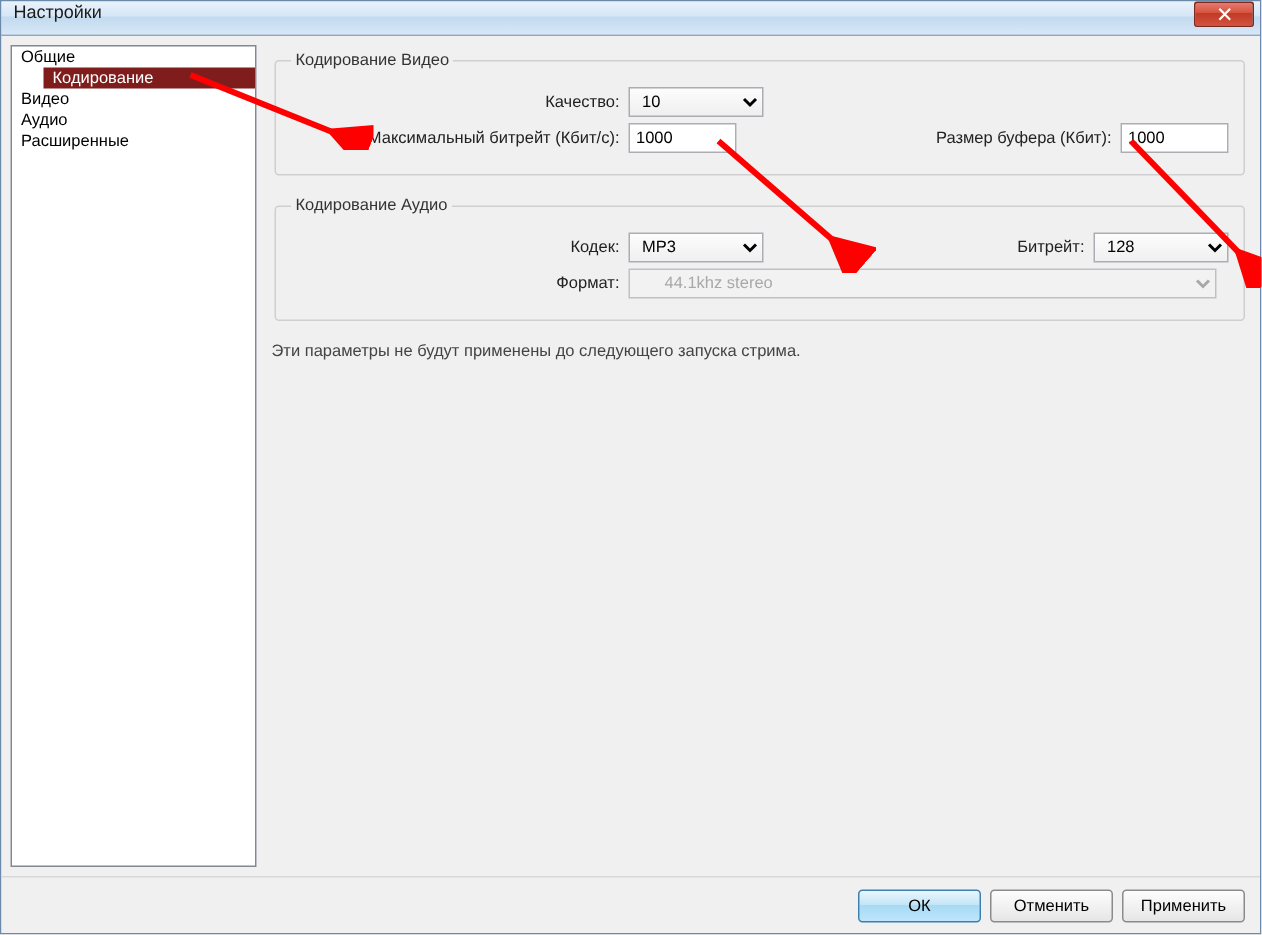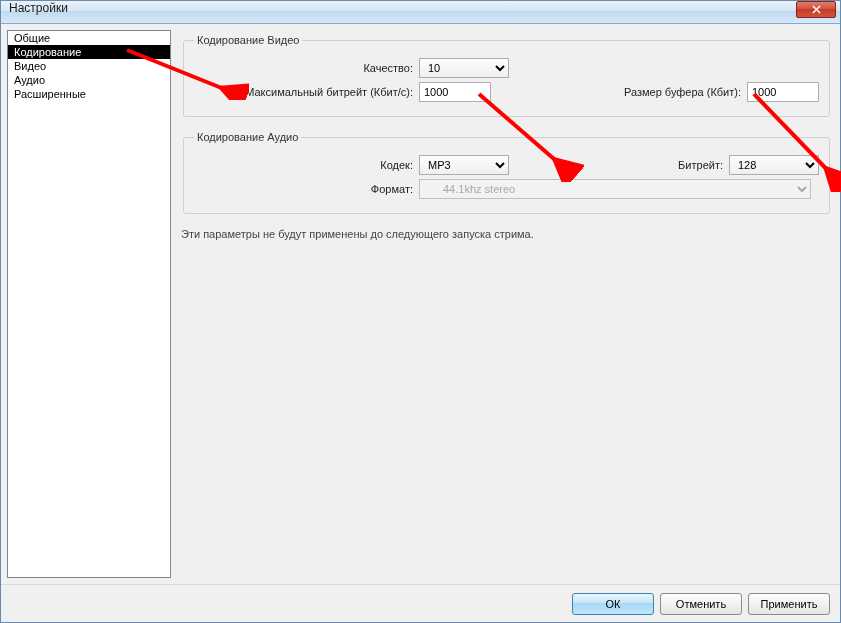--- a/index.html
+++ b/index.html
@@ -64,22 +64,23 @@
     overflow: hidden;
   }
   .sidebar-item {
     padding: 0px 6px;
     line-height: 14px;
     font-size: 11px;
     cursor: default;
     color: #000;
   }
   .sidebar-item.selected {
-    background: #000000;
+    background: #7f1d1d;
     color: #fff;
+    margin-left: 21px;
   }
   .main {
     flex: 1;
     display: flex;
     flex-direction: column;
     gap: 6px;
     position: relative;
   }
   fieldset {
     border: 1px solid #cfcfcf;

